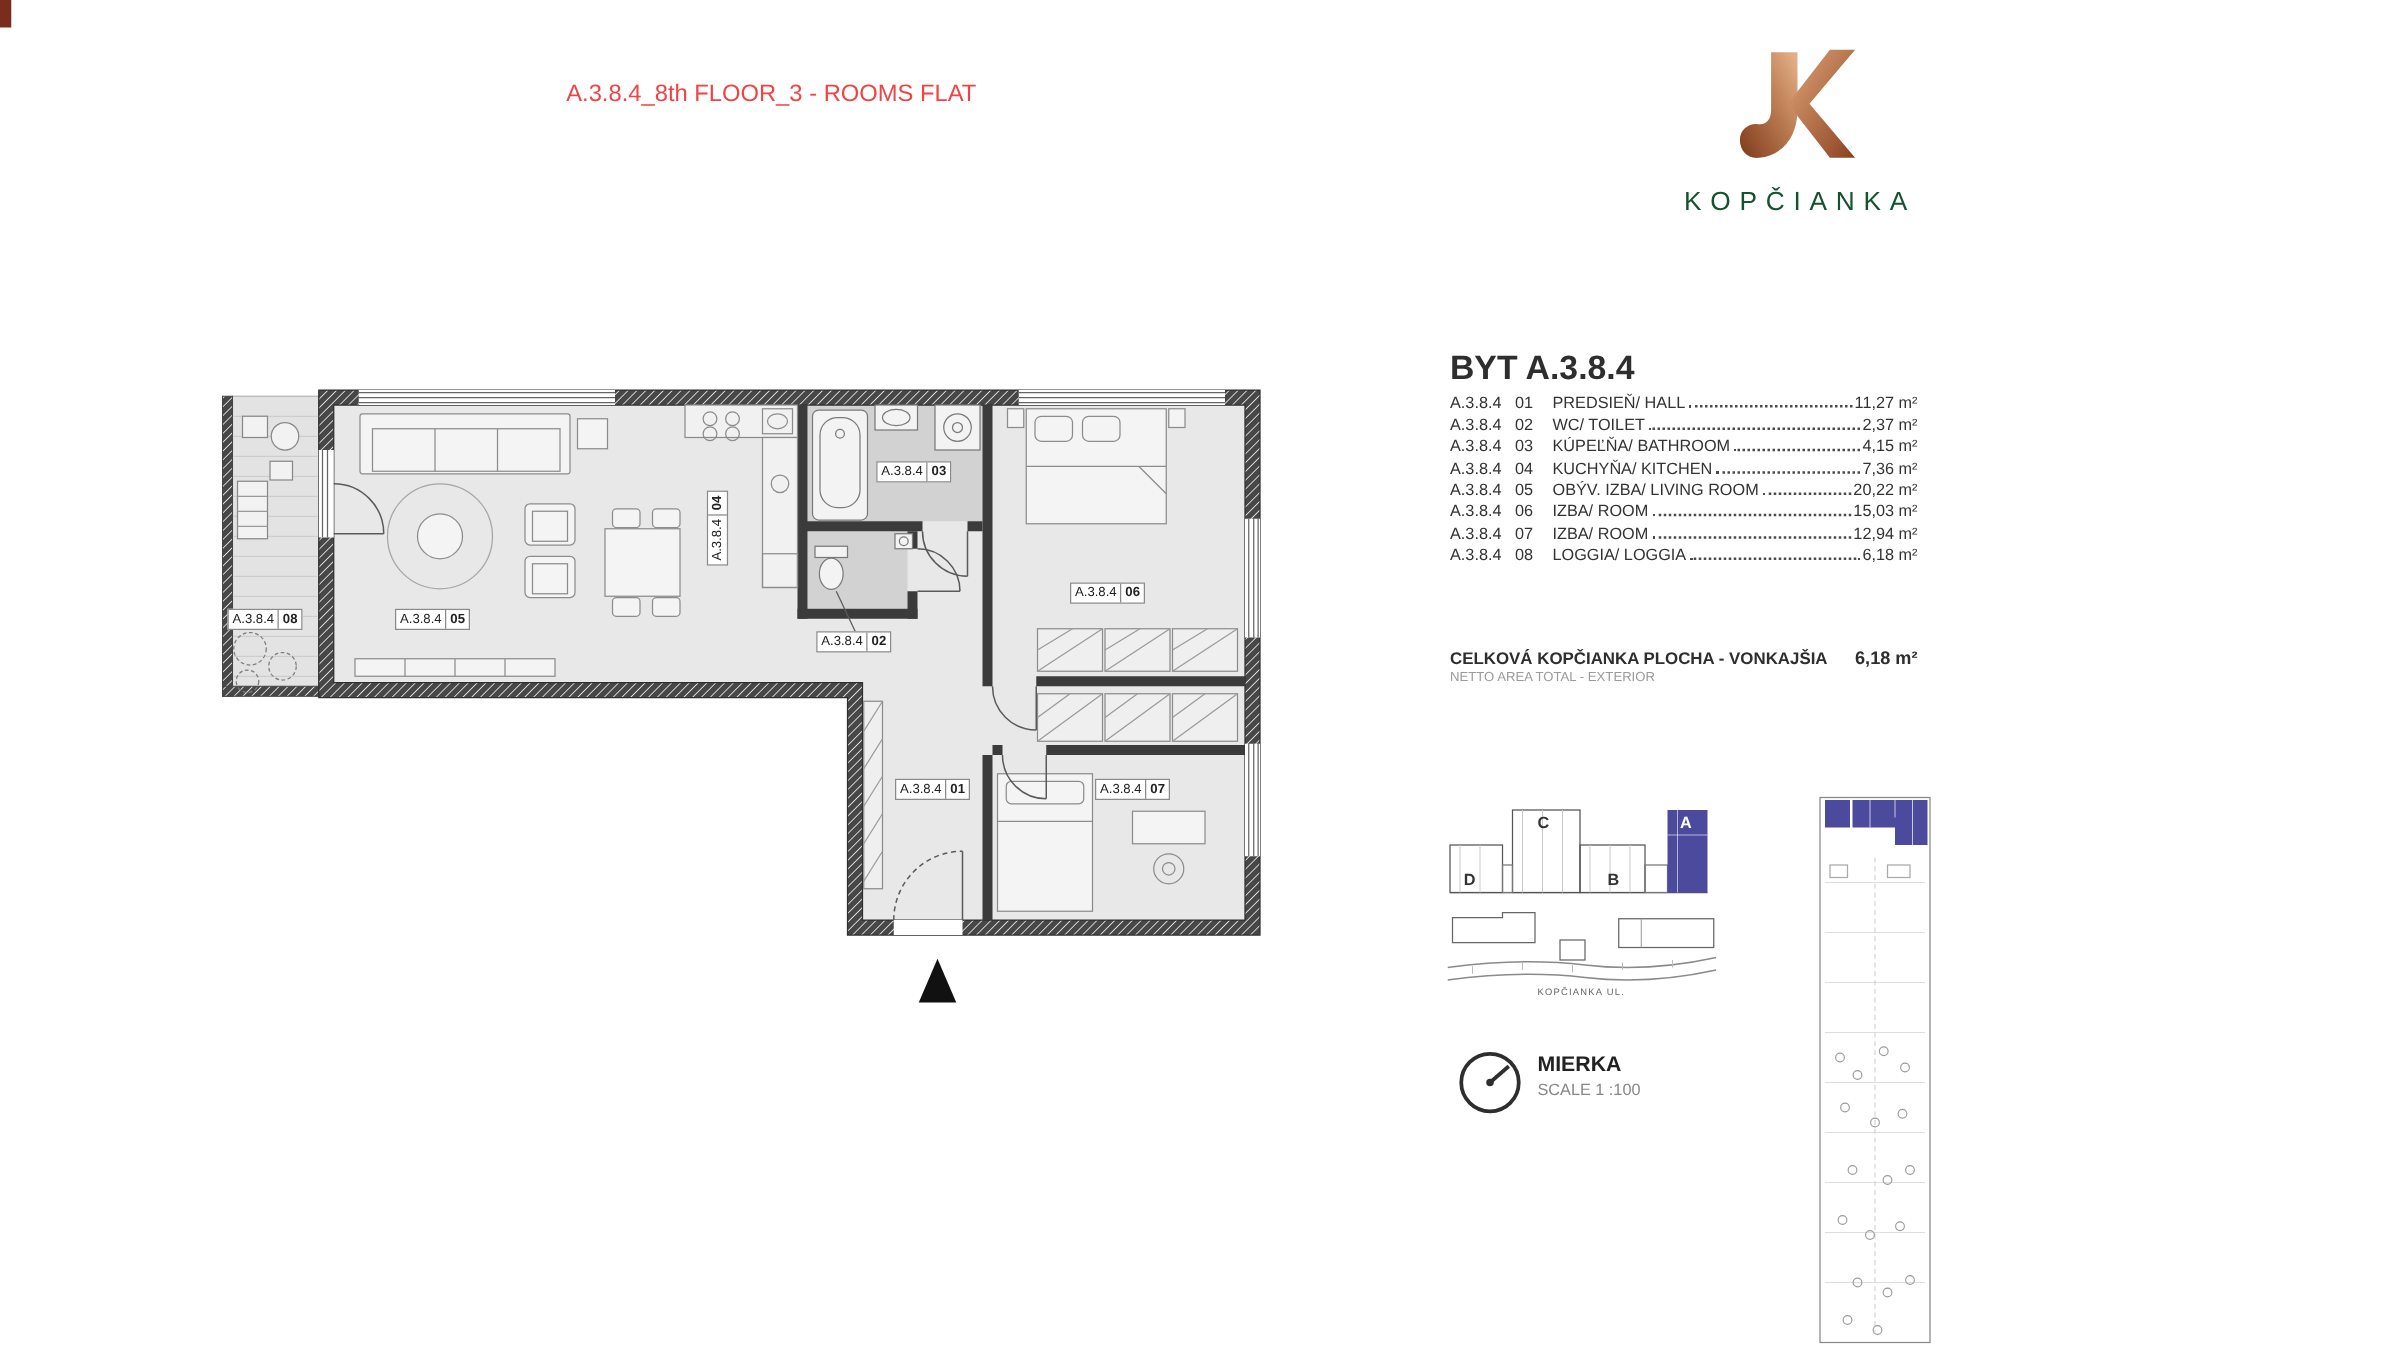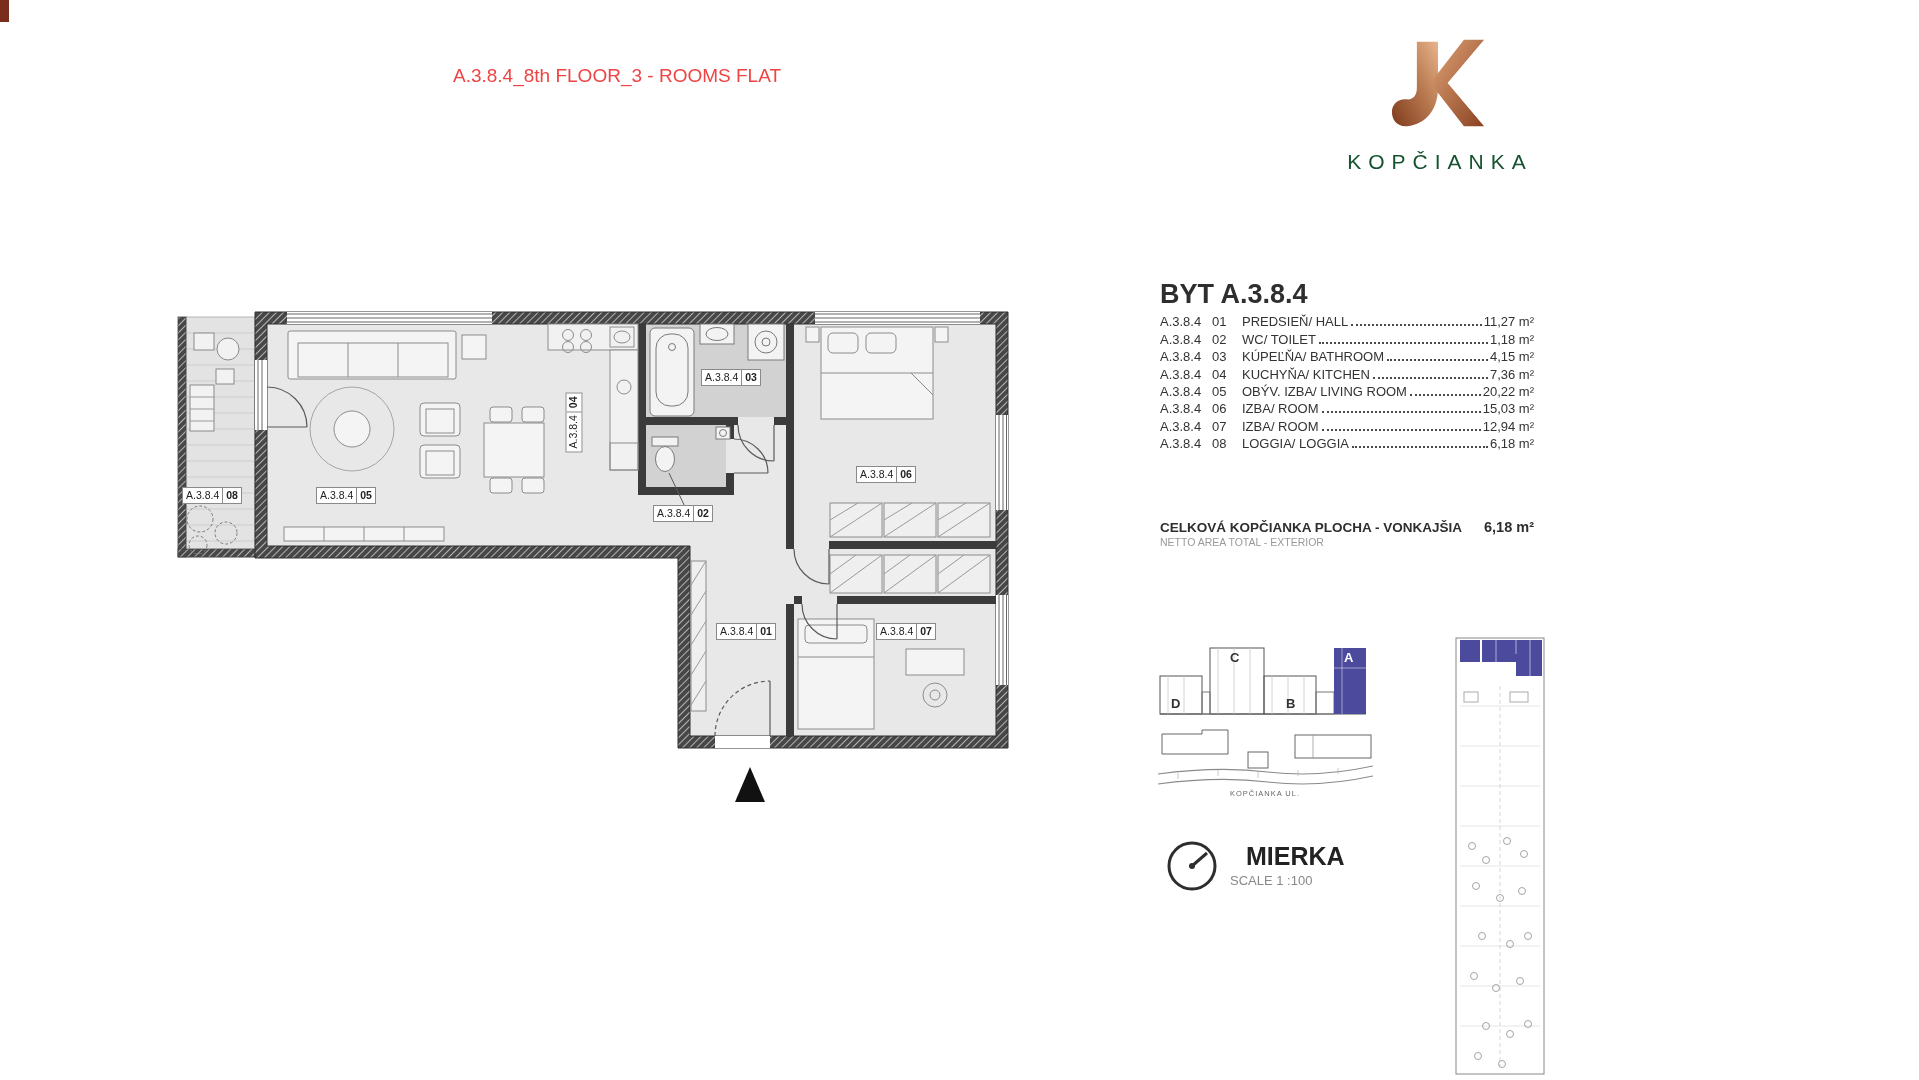--- a/index.html
+++ b/index.html
@@ -46,21 +46,21 @@
   .total-sub{font-size:10.5px;color:#9a9a9a;margin-top:1px;}
 
   
   .locator-buildings{left:1158px;top:638px;}
   .site-plan{left:1158px;top:728px;}
   .key-plan{left:1452px;top:636px;}
 
   
   .scale-icon{left:1164px;top:838px;}
   .scale-text{left:1230px;top:842px;}
-  .scale-title{font-size:25px;font-weight:bold;color:#222;margin-left:16px;}
+  .scale-title{font-size:17px;font-weight:bold;color:#222;}
   .scale-sub{font-size:13px;color:#888;margin-top:2px;}
 </style>
 </head>
 <body>
 
 <div class="abs corner-mark"></div>
 
 <div class="abs title-block">
   <div class="title-sub">A.3.8.4_8th FLOOR_3 - ROOMS FLAT</div>
 </div>
@@ -287,21 +287,21 @@
       <span class="rt-num">01</span>
       <span class="rt-name">PREDSIEŇ/ HALL</span>
       <span class="rt-leader"></span>
       <span class="rt-area">11,27 m²</span>
   </div>
   <div class="room-row">
     <span class="rt-code">A.3.8.4</span>
       <span class="rt-num">02</span>
       <span class="rt-name">WC/ TOILET</span>
       <span class="rt-leader"></span>
-      <span class="rt-area">1,18 m²</span>
+      <span class="rt-area">2,37 m²</span>
   </div>
   <div class="room-row">
     <span class="rt-code">A.3.8.4</span>
       <span class="rt-num">03</span>
       <span class="rt-name">KÚPEĽŇA/ BATHROOM</span>
       <span class="rt-leader"></span>
       <span class="rt-area">4,15 m²</span>
   </div>
   <div class="room-row">
     <span class="rt-code">A.3.8.4</span>

